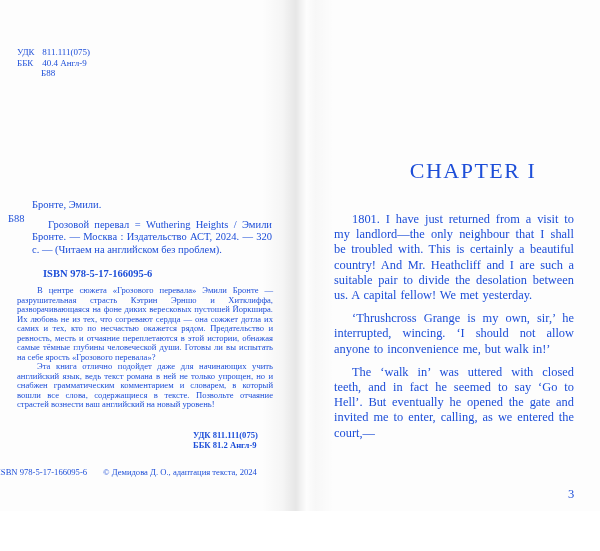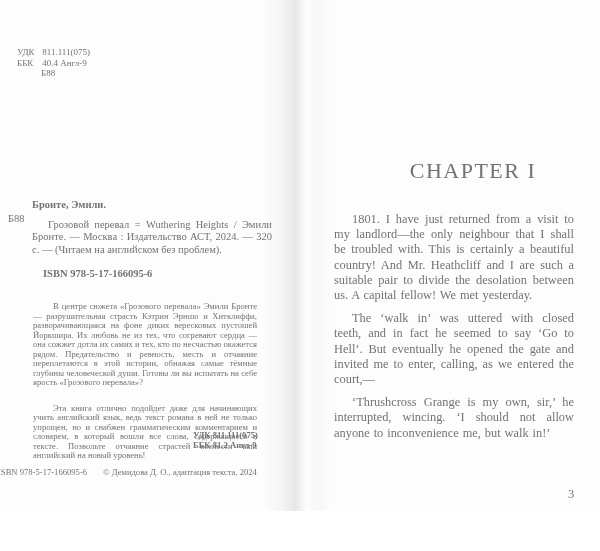--- a/index.html
+++ b/index.html
@@ -1,20 +1,20 @@
 <!DOCTYPE html>
 <html><head>
 <meta charset="utf-8">
 <style>
   html,body { margin:0; padding:0; background:#ffffff; }
   .screen {
     position:relative; width:600px; height:511px; overflow:hidden;
     background:#fdfdfd;
     font-family:"Liberation Serif", serif;
-    color:#737373;
+    color:#1d4ed8;
   }
   
   .gutter {
     position:absolute; left:262px; top:0; width:72px; height:551px;
     background:linear-gradient(90deg,
       rgba(0,0,0,0) 0%,
       rgba(0,0,0,0.03) 28%,
       rgba(0,0,0,0.09) 47%,
       rgba(0,0,0,0.05) 53%,
       rgba(0,0,0,0.00) 62%,
@@ -26,28 +26,28 @@
   .page.left  { left:0;   width:300px; }
   .page.right { left:284px; width:300px; }
 
   
   .top-codes { position:absolute; left:17px; top:47px; font-size:9px; line-height:10.5px; }
   .top-codes .code-label { display:inline-block; width:23px; }
   .top-codes .code-row.indent { padding-left:24px; }
 
   .entry { position:absolute; left:32px; top:199px; width:240px; font-size:10.5px; line-height:12.6px; }
   .entry-code { position:absolute; left:-24px; top:14px; }
-  .entry-author { font-weight:bold; }
+  .entry-author { font-weight:normal; }
   .entry-desc { text-align:justify; text-indent:16px; margin-top:7px; }
 
   .isbn-main { position:absolute; left:43px; top:268px; font-size:10.5px; font-weight:bold; }
 
   .annotation { position:absolute; left:17px; top:286px; width:256px;
     font-size:8.6px; line-height:9.5px; text-align:justify; }
-  .annotation p { margin:16px; text-indent:20px; }
+  .annotation p { margin:0; text-indent:20px; }
 
   .footer-codes { position:absolute; left:193px; top:430px;
     font-size:8.6px; line-height:10px; font-weight:bold; }
 
   .imprint { position:absolute; left:0; top:467px; width:300px; font-size:8.6px; line-height:10px; }
   .imprint-isbn { position:absolute; left:-2px; top:0; }
   .copyrights { position:absolute; left:97px; top:0;margin-left:6px; }
 
   
   .chapter { position:absolute; left:60px; top:158px; width:258px; margin:0;
@@ -102,18 +102,18 @@
       <div class="copyrights">
         <div>© Демидова Д. О., адаптация текста, 2024</div>
       </div>
     </div>
   </div>
 
   <div class="page right">
     <h1 class="chapter">CHAPTER I</h1>
     <div class="body">
       <p>1801. I have just returned from a visit to my landlord—the only neighbour that I shall be troubled with. This is certainly a beautiful country! And Mr. Heathcliff and I are such a suitable pair to divide the desolation between us. A capital fellow! We met yesterday.</p>
+      <p>‘Thrushcross Grange is my own, sir,’ he interrupted, wincing. ‘I should not allow anyone to inconvenience me, but walk in!’</p>
       <p>The ‘walk in’ was uttered with closed teeth, and in fact he seemed to say ‘Go to Hell’. But eventually he opened the gate and invited me to enter, calling, as we entered the court,—</p>
-      <p>‘Thrushcross Grange is my own, sir,’ he interrupted, wincing. ‘I should not allow anyone to inconvenience me, but walk in!’</p>
     </div>
     <div class="pagenum">3</div>
   </div>
 </div>
 
 </body></html>

